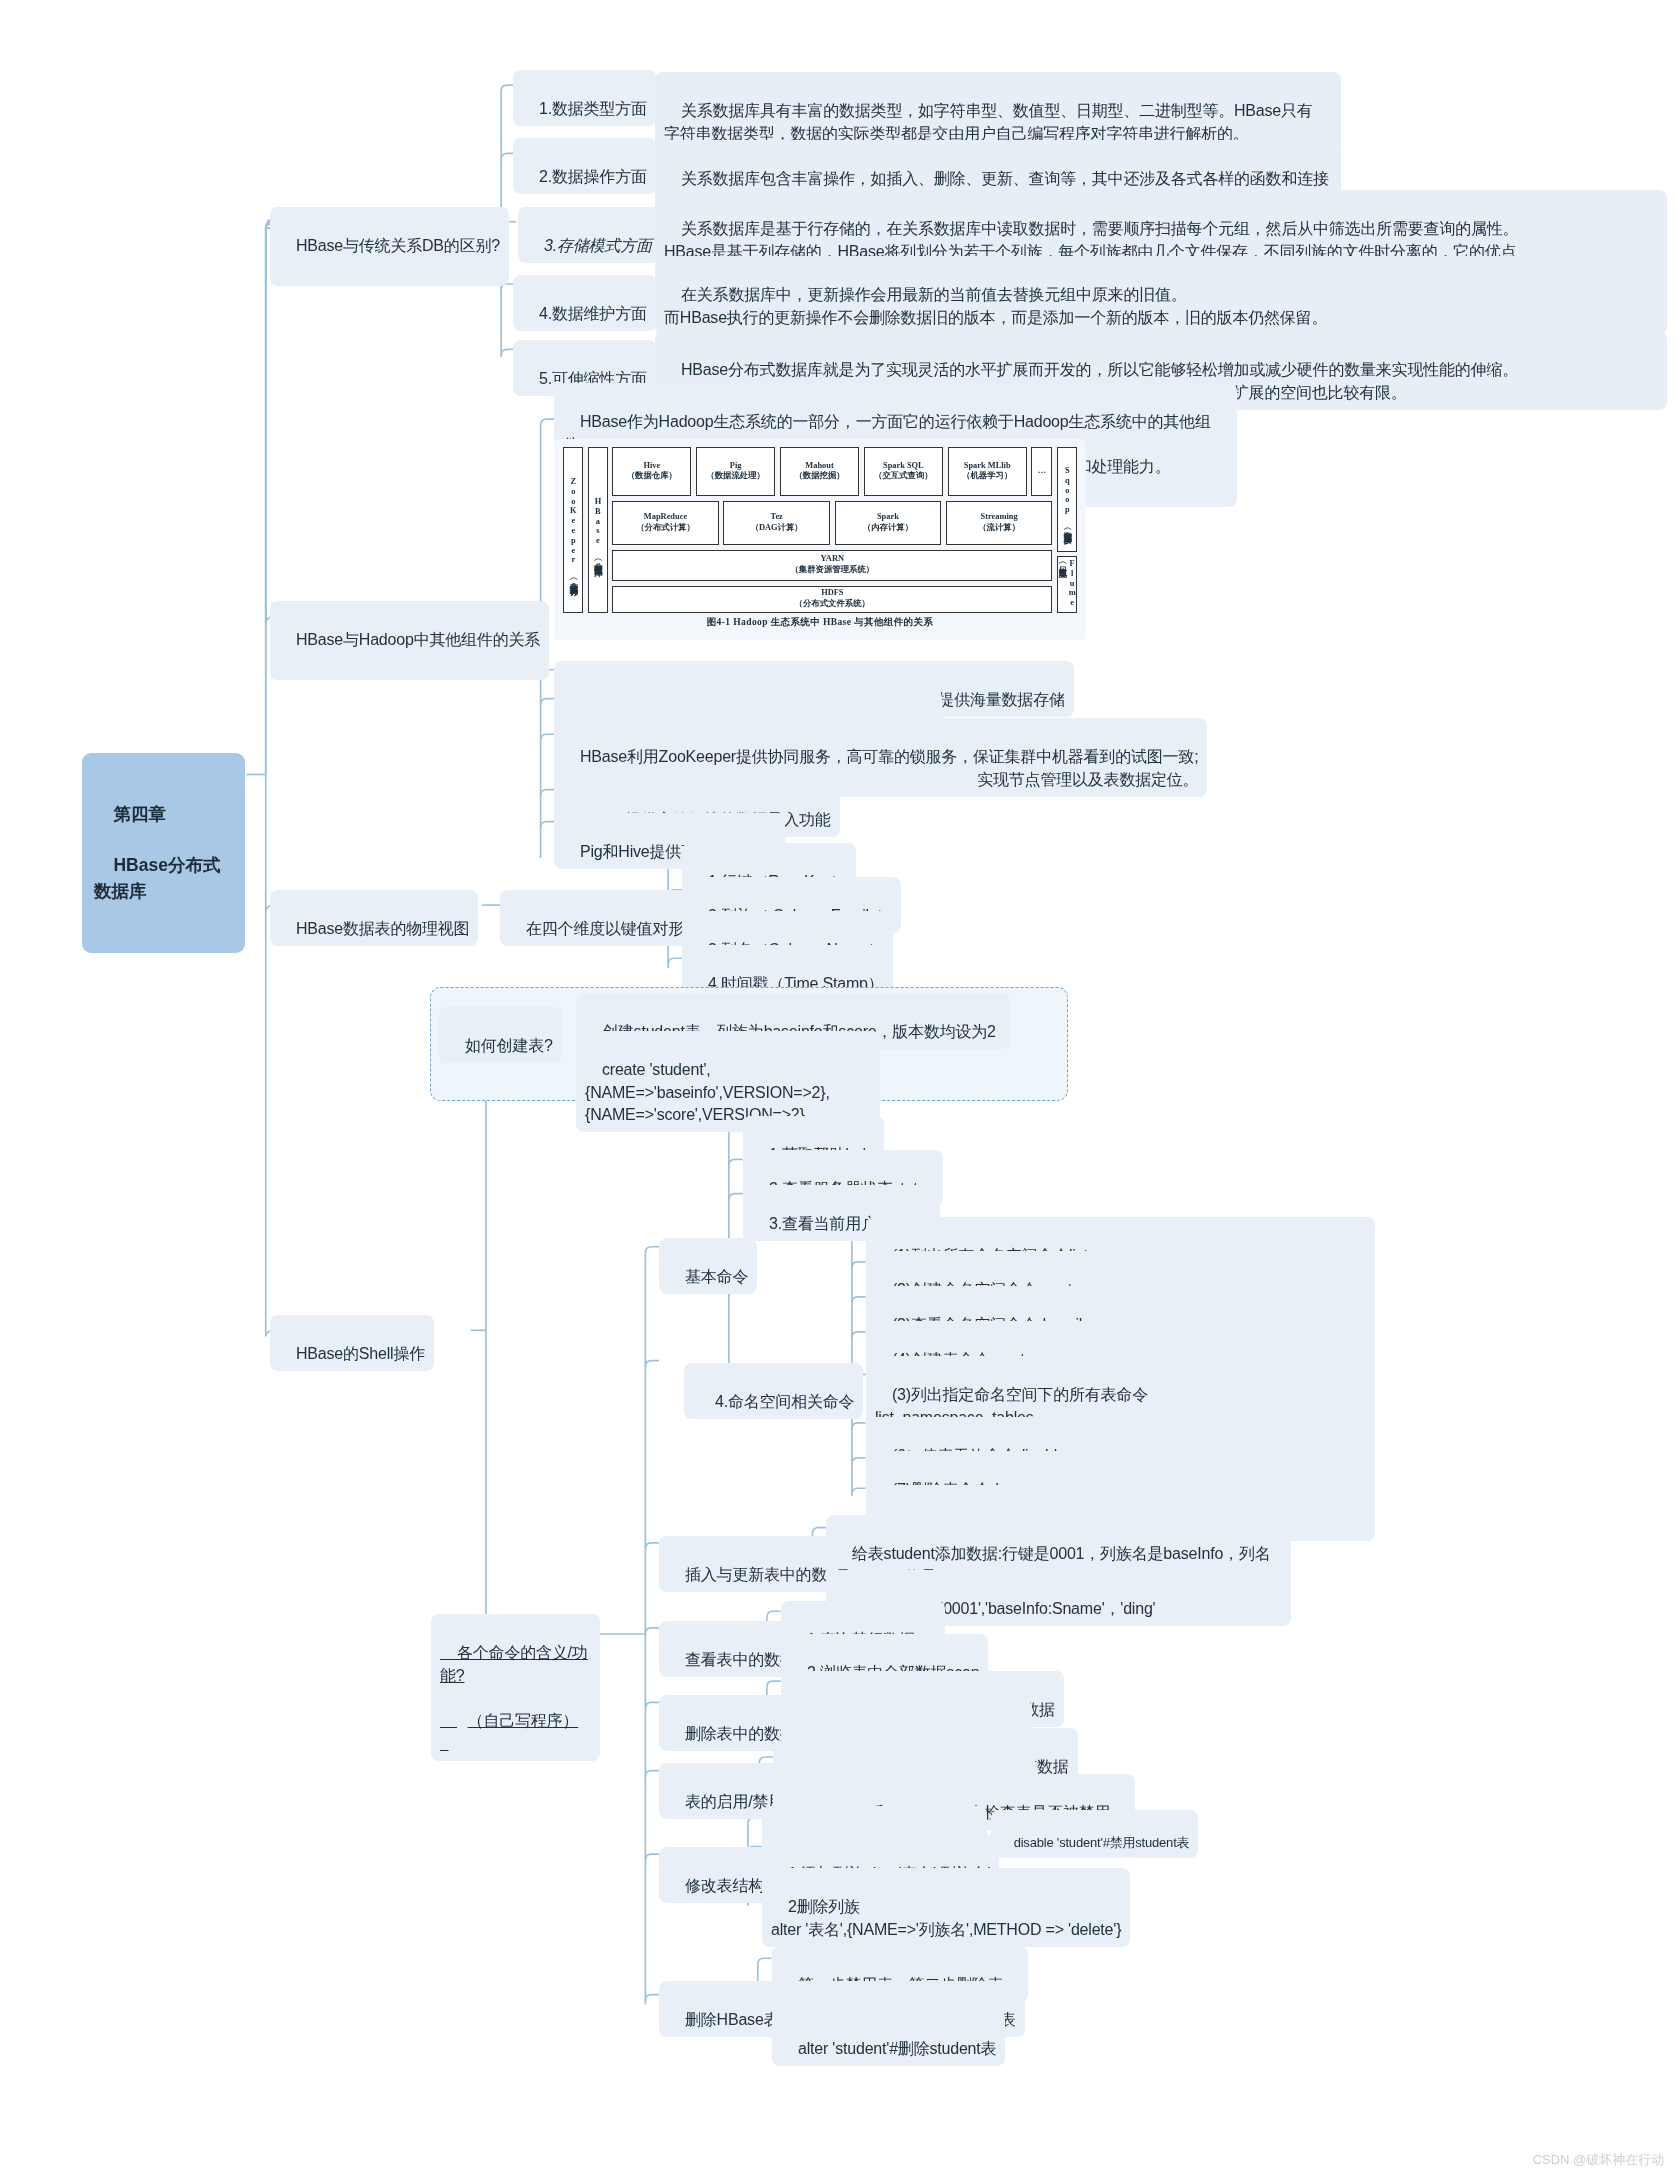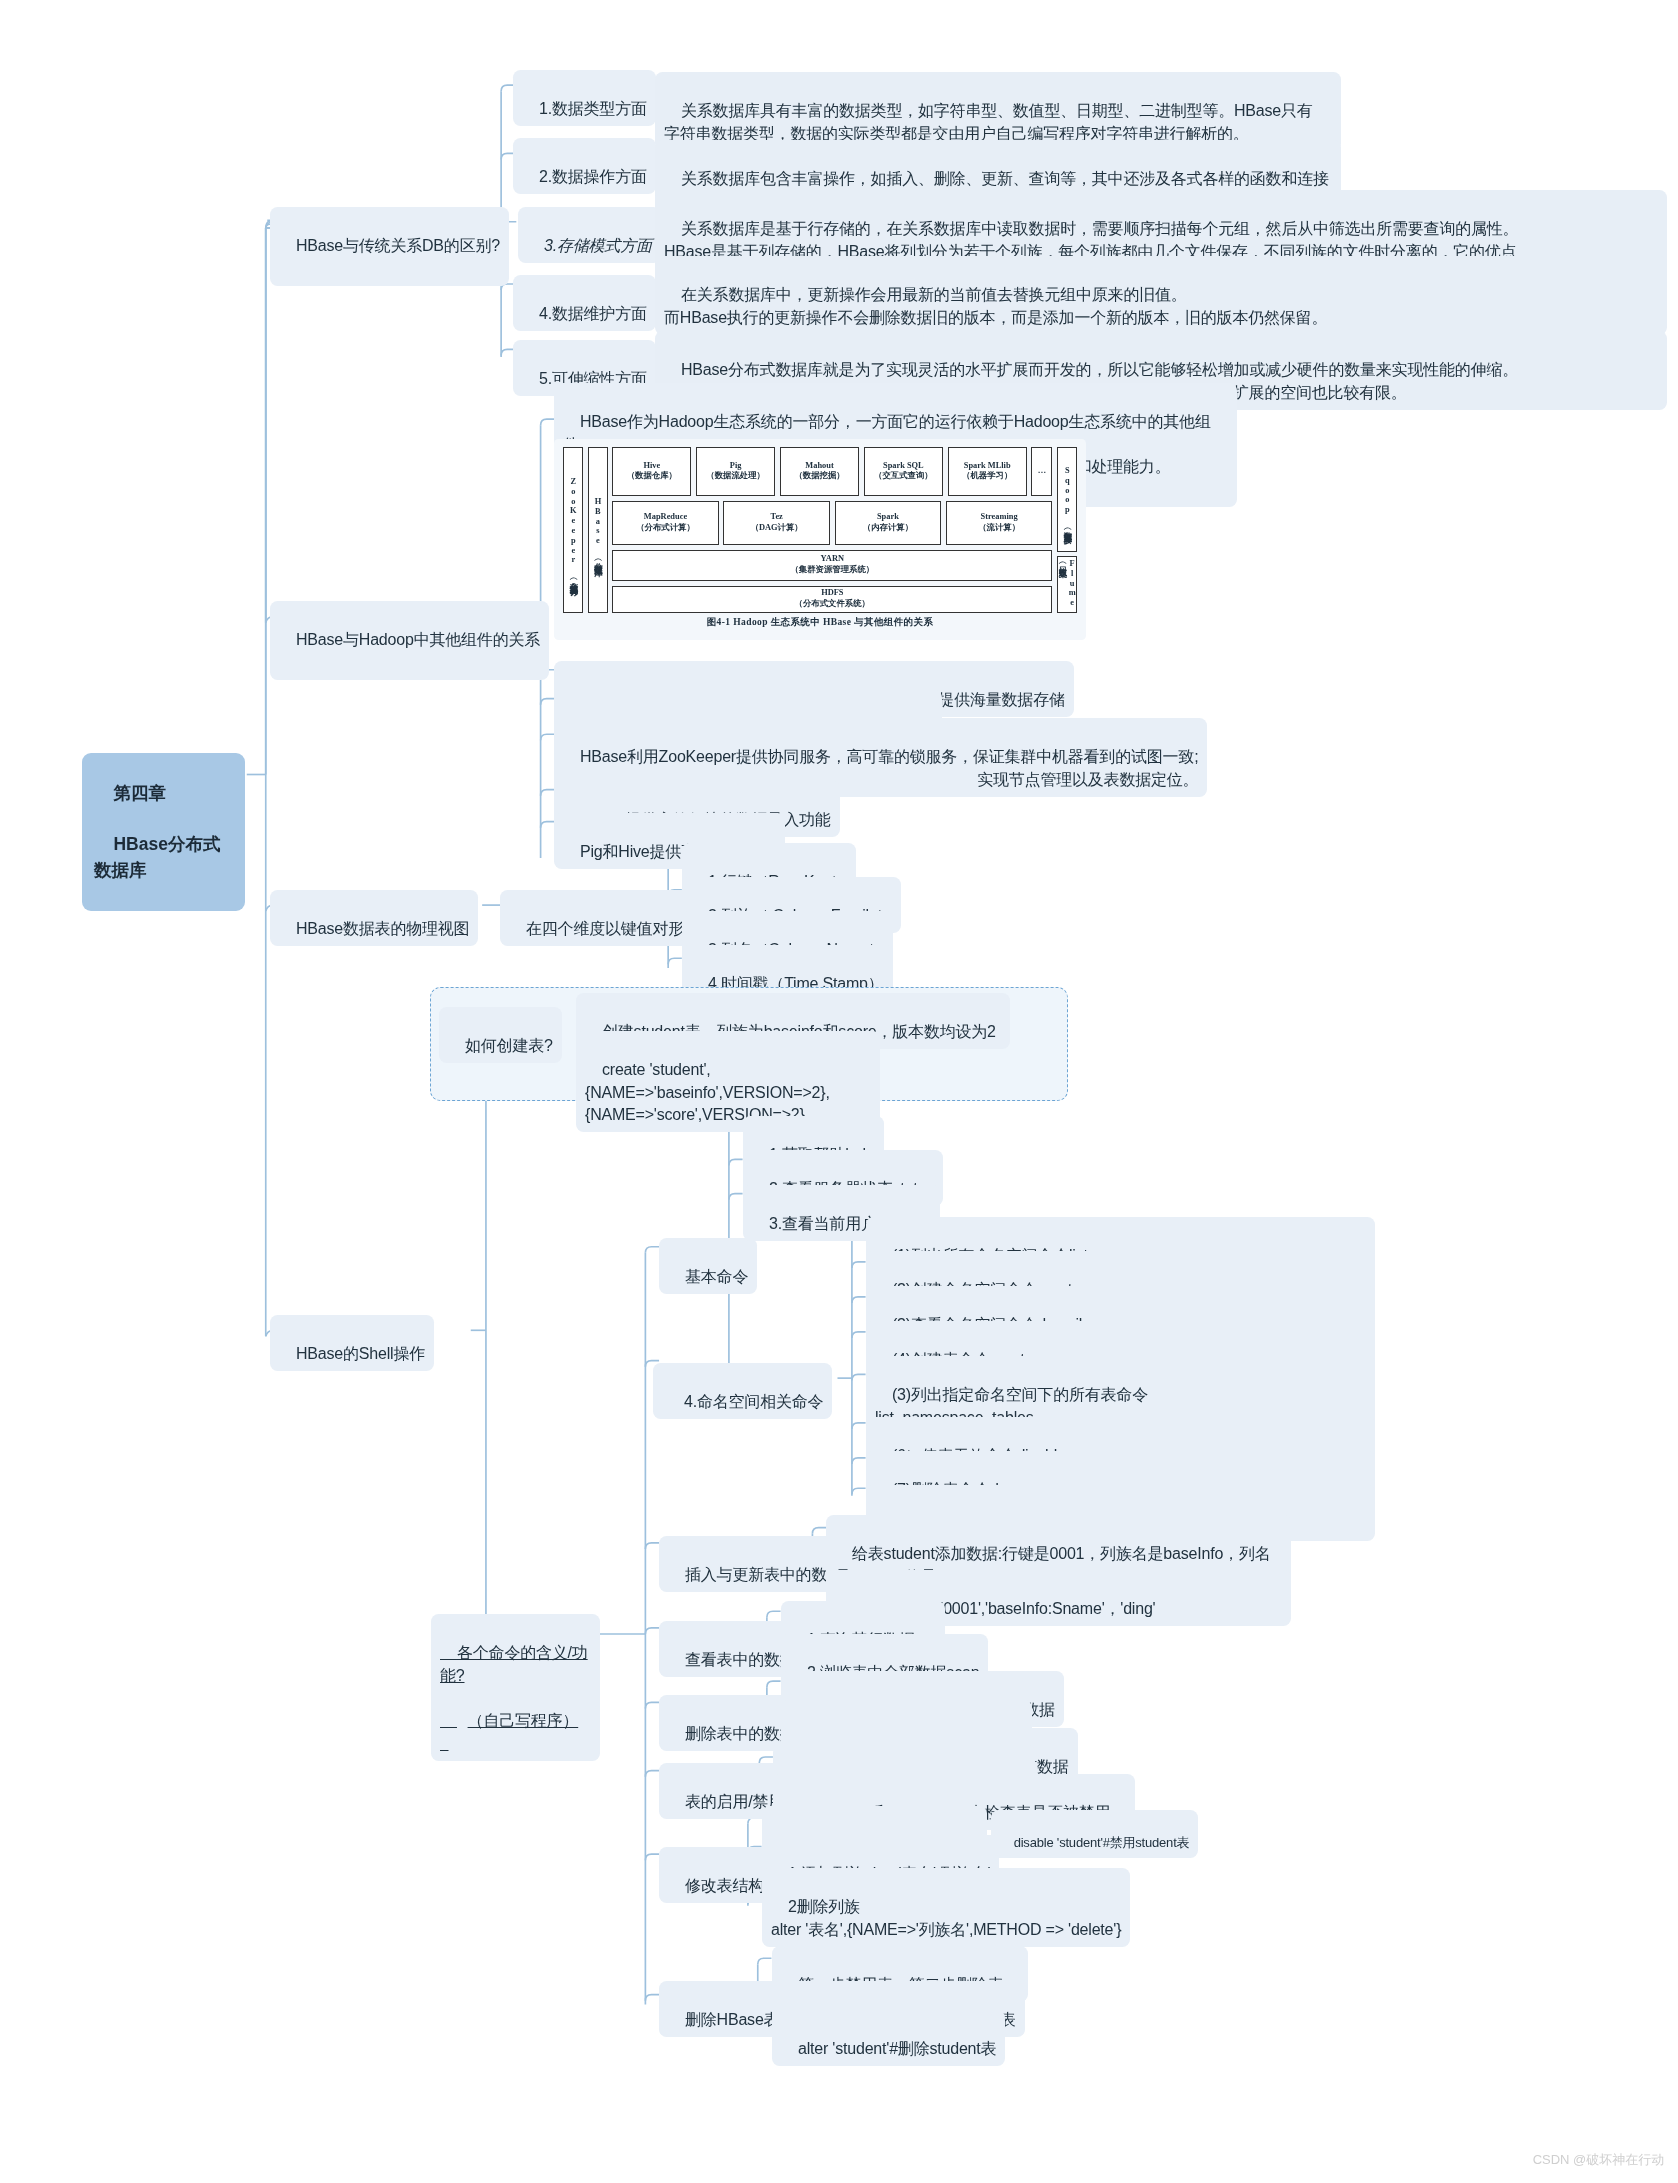--- a/index.html
+++ b/index.html
@@ -25,21 +25,21 @@
     line-height: 1.42;
     color: #21323f;
     white-space: pre-wrap;
     letter-spacing: -0.2px;
   }
   .node.wide { background: #e7eef6; }
   .root {
     position:absolute;
     background:#a8c8e5;
     border-radius: 9px;
-    padding: 3px 12px;
+    padding: 24px 12px;
     font-size: 17.5px;
     font-weight: bold;
     line-height: 1.45;
     color:#1c2b38;
     white-space: pre-wrap;
   }
   .small { font-size: 13px; }
   .dashbox {
     position:absolute;
     border: 1.5px dashed #6da5d4;
@@ -367,21 +367,21 @@
 
   <div class="node" style="left:659px; top:1238px;">
     <span>基本命令</span></div>
   <div class="node" style="left:743px; top:1116px;">
     <span>1.获取帮助help</span></div>
   <div class="node" style="left:743px; top:1150px;">
     <span>2.查看服务器状态status</span></div>
   <div class="node" style="left:743px; top:1185px;">
     <span>3.查看当前用户whoami</span></div>
 
-  <div class="node" style="left:653px; top:1363px;padding-left:14px;">
+  <div class="node" style="left:684px; top:1363px;padding-left:14px;">
     <span>4.命名空间相关命令</span></div>
 
   <div class="node" style="left:866px; top:1217px; width:509px;">
     <span>(1)列出所有命名空间命令list_namespace</span></div>
   <div class="node" style="left:866px; top:1251px; width:509px;">
     <span>(2)创建命名空间命令create namespace</span></div>
   <div class="node" style="left:866px; top:1286px; width:509px;">
     <span>(3)查看命名空间命令describe_namespace</span></div>
   <div class="node" style="left:866px; top:1321px; width:509px;">
     <span>(4)创建表命令create</span></div>

